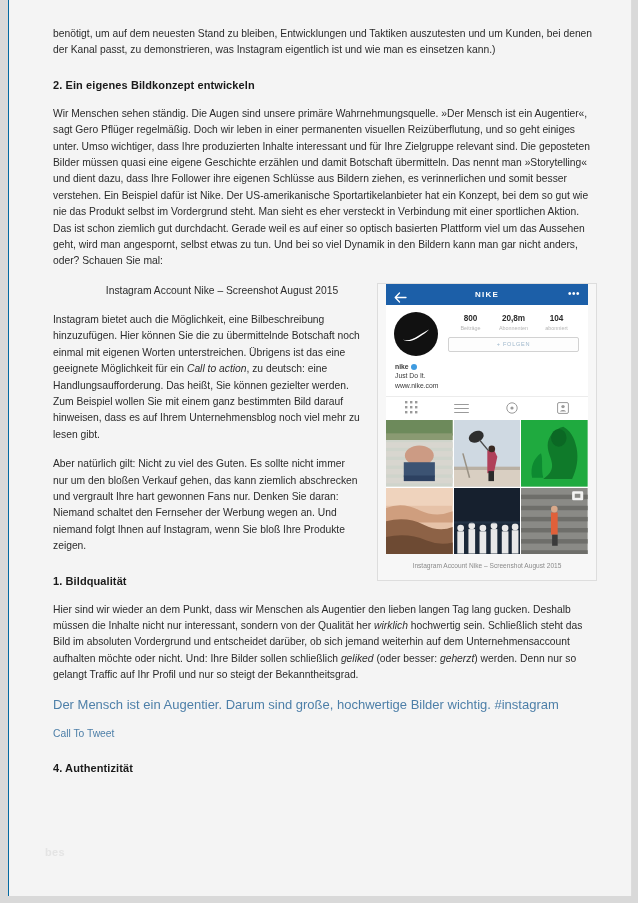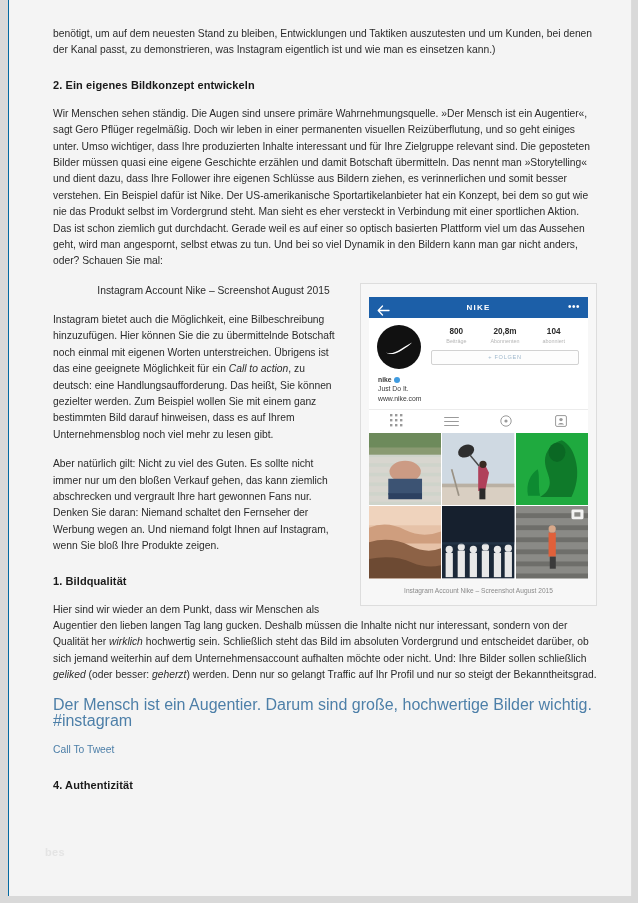--- a/index.html
+++ b/index.html
@@ -42,39 +42,39 @@
     margin:0 0 13px 0;
     font-size:10.3px;
     line-height:16px;
     color:#2b2b2b;
     text-align:center;
     padding-left:30px;
   }
   em{font-style:italic;}
   .link-quote{
     margin:0 0 13px 0;
-    font-size:16px;
+    font-size:13px;
     line-height:16.4px;
     color:#4d7fa8;
   }
   .link-cta{
     margin:0 0 13px 0;
     font-size:10.3px;
     line-height:16.4px;
     color:#4d7fa8;
   }
 
   
   .figure{
     float:right;
-    width:237px;
+    width:220px;
     margin:0 0 8px 16px;
     background:#f7f7f7;
     border:1px solid #dddddd;
-    padding:13px 8px 7px 8px;
+    padding:0 8px 7px 8px;
     box-sizing:border-box;
   }
   .phone{
     width:100%;
     background:#ffffff;
     box-sizing:border-box;
   }
   .ig-topbar{
     height:21px;
     background:#1c5fa8;

